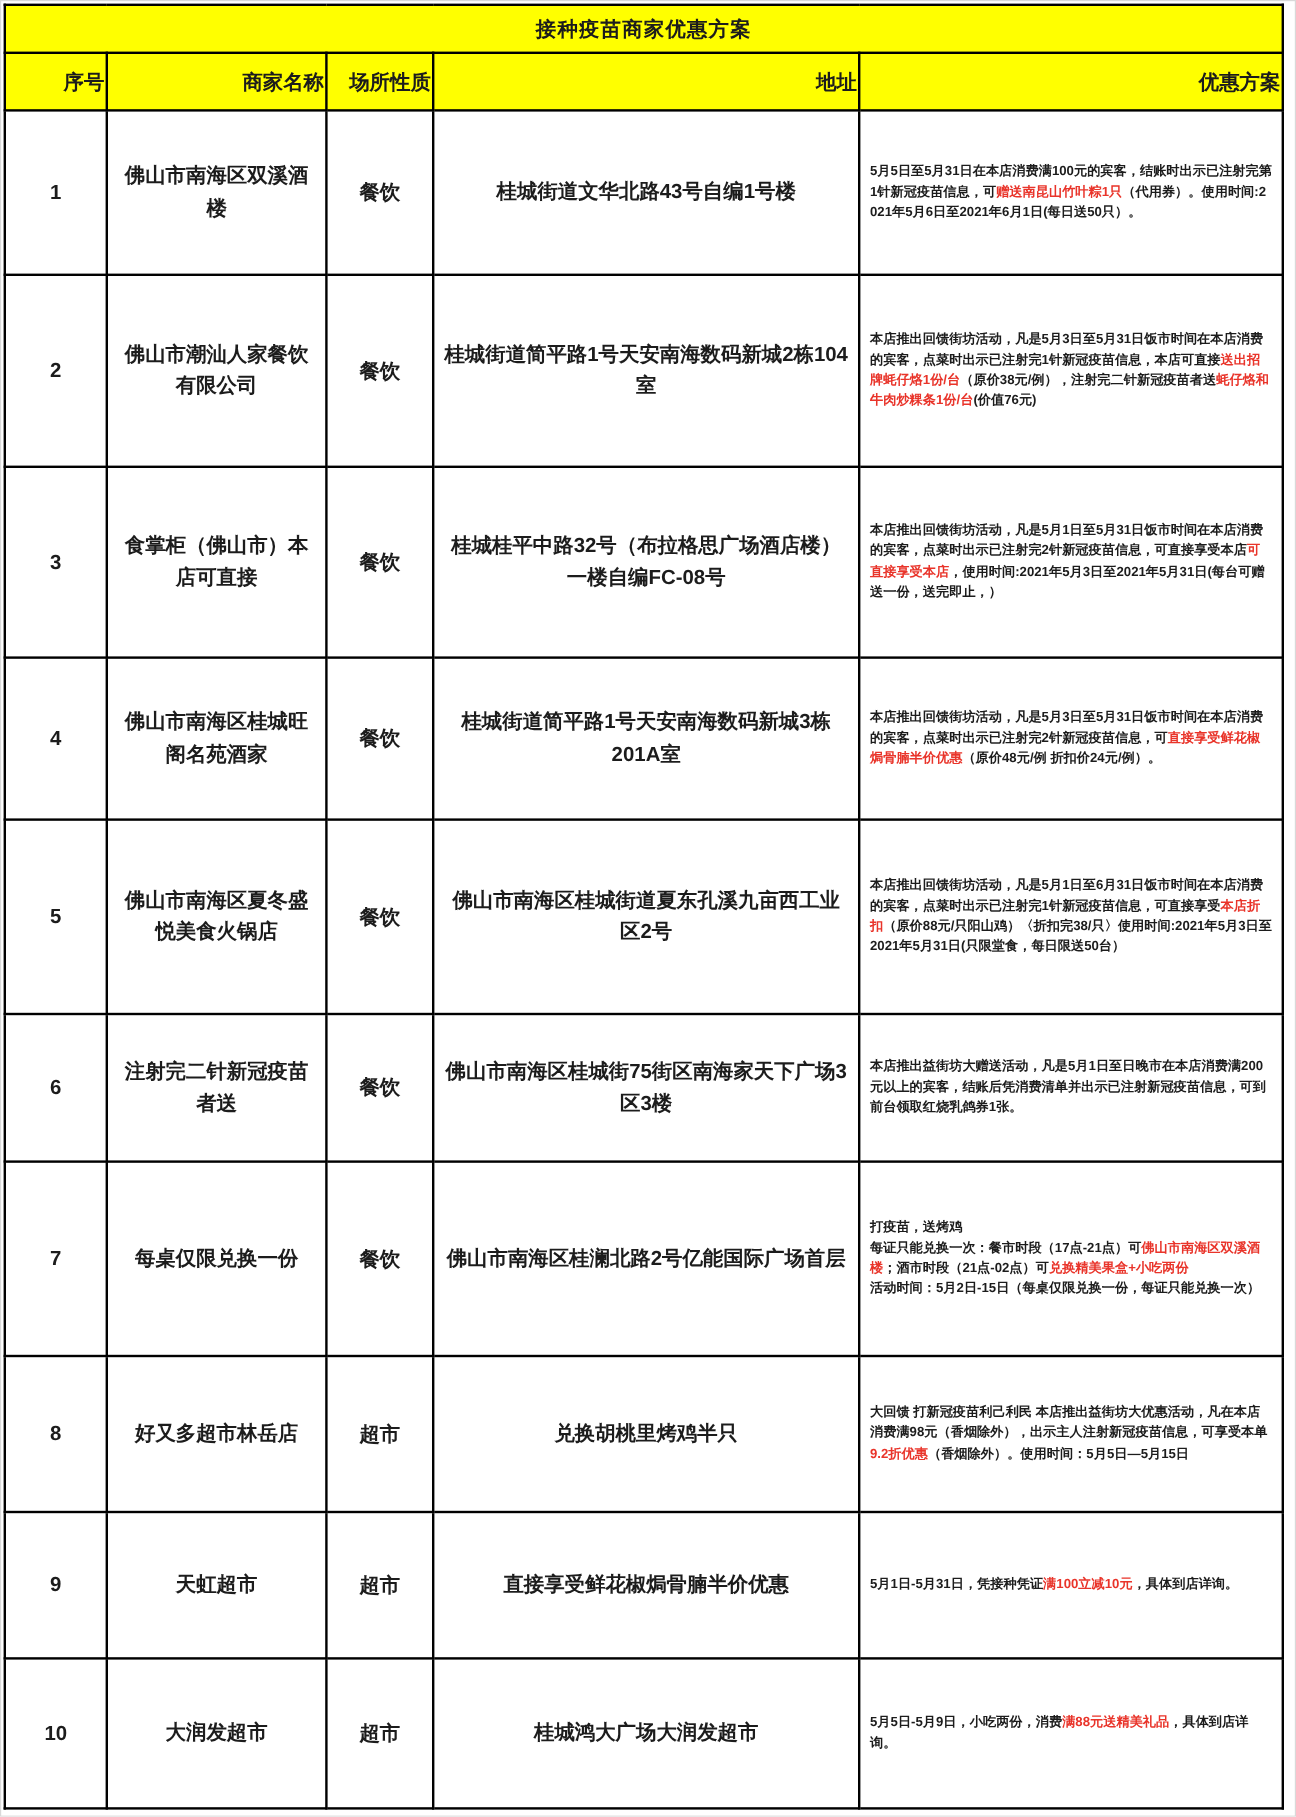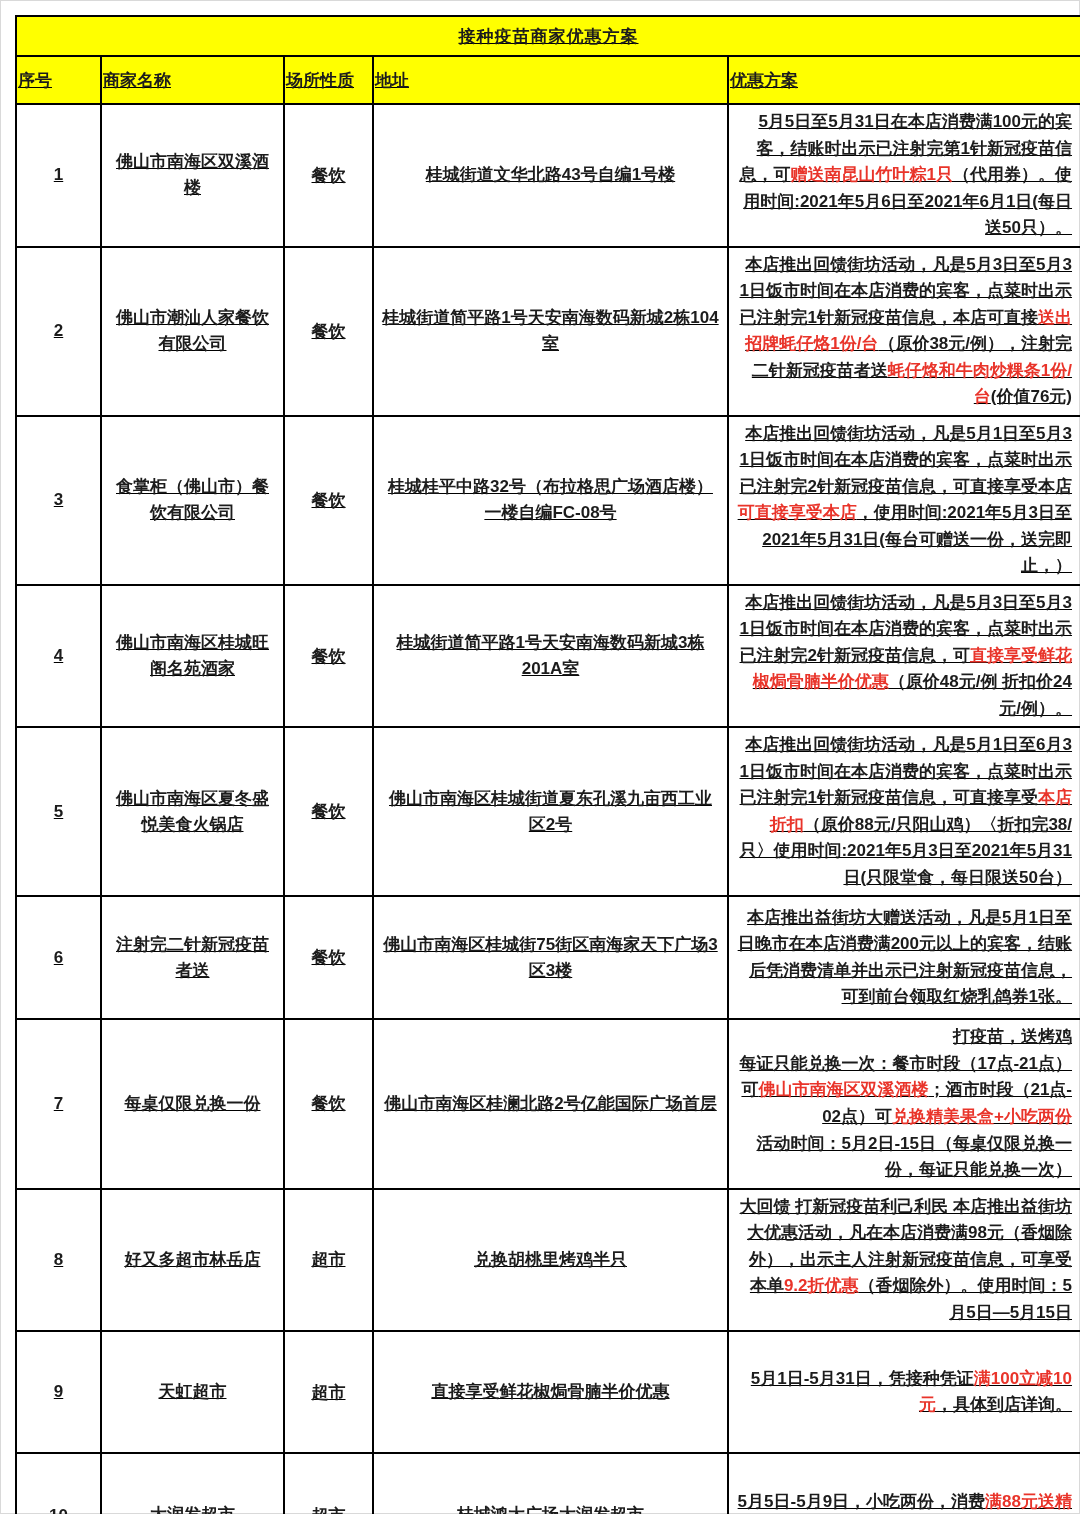--- a/index.html
+++ b/index.html
@@ -7,22 +7,21 @@
     padding: 0;
     background: #ffffff;
     font-family: "Liberation Sans", "DejaVu Sans", sans-serif;
   }
   .page {
     width: 1080px;
     height: 1514px;
     box-sizing: border-box;
     background: #ffffff;
     border: 1px solid #d9d9d9;
-    padding: 14px;
-    text-decoration: underline;
+    padding: 2px;
   }
   table.offer-table {
     width: 1065px;
     border-collapse: collapse;
     table-layout: fixed;
     color: #1c1c1c;
   }
   table.offer-table th,
   table.offer-table td {
     border: 2px solid #000000;
@@ -39,39 +38,39 @@
     background: #ffff00;
     height: 40px;
     text-align: center;
     font-size: 17px;
     font-weight: 700;
     letter-spacing: 1px;
   }
   tr.header-row th {
     background: #ffff00;
     height: 48px;
-    text-align: left;
+    text-align: right;
     font-size: 17px;
     font-weight: 700;
   }
   td.c-no, td.c-type {
     text-align: center;
     font-size: 17px;
     font-weight: 600;
   }
   td.c-name, td.c-addr {
     text-align: center;
     font-size: 17px;
     font-weight: 600;
     line-height: 1.55;
     padding: 2px 8px;
   }
   td.c-off {
-    text-align: right;
-    font-size: 17px;
+    text-align: left;
+    font-size: 11px;
     font-weight: 600;
     line-height: 1.56;
     padding: 4px 8px;
     white-space: pre-wrap;
     word-break: break-all;
   }
   td.c-off .seg-red {
     color: var(--red, #e9342a);
     font-weight: 700;
   }
@@ -121,21 +120,21 @@
         </tr>
         <tr>
           <td class="c-no">2</td>
           <td class="c-name">佛山市潮汕人家餐饮有限公司</td>
           <td class="c-type">餐饮</td>
           <td class="c-addr">桂城街道简平路1号天安南海数码新城2栋104室</td>
           <td class="c-off"><span class="seg-black">本店推出回馈街坊活动，凡是5月3日至5月31日饭市时间在本店消费的宾客，点菜时出示已注射完1针新冠疫苗信息，本店可直接</span><span class="seg-red">送出招牌蚝仔烙1份/台</span><span class="seg-black">（原价38元/例），注射完二针新冠疫苗者送</span><span class="seg-red">蚝仔烙和牛肉炒粿条1份/台</span><span class="seg-black">(价值76元)</span></td>
         </tr>
         <tr>
           <td class="c-no">3</td>
-          <td class="c-name">食掌柜（佛山市）餐饮有限公司</td>
+          <td class="c-name">食掌柜（佛山市）本店可直接</td>
           <td class="c-type">餐饮</td>
           <td class="c-addr">桂城桂平中路32号（布拉格思广场酒店楼）一楼自编FC-08号</td>
           <td class="c-off"><span class="seg-black">本店推出回馈街坊活动，凡是5月1日至5月31日饭市时间在本店消费的宾客，点菜时出示已注射完2针新冠疫苗信息，可直接享受本店</span><span class="seg-red">可直接享受本店</span><span class="seg-black">，使用时间:2021年5月3日至2021年5月31日(每台可赠送一份，送完即止，）</span></td>
         </tr>
         <tr>
           <td class="c-no">4</td>
           <td class="c-name">佛山市南海区桂城旺阁名苑酒家</td>
           <td class="c-type">餐饮</td>
           <td class="c-addr">桂城街道简平路1号天安南海数码新城3栋201A室</td>
           <td class="c-off"><span class="seg-black">本店推出回馈街坊活动，凡是5月3日至5月31日饭市时间在本店消费的宾客，点菜时出示已注射完2针新冠疫苗信息，可</span><span class="seg-red">直接享受鲜花椒焗骨腩半价优惠</span><span class="seg-black">（原价48元/例 折扣价24元/例）。</span></td>

